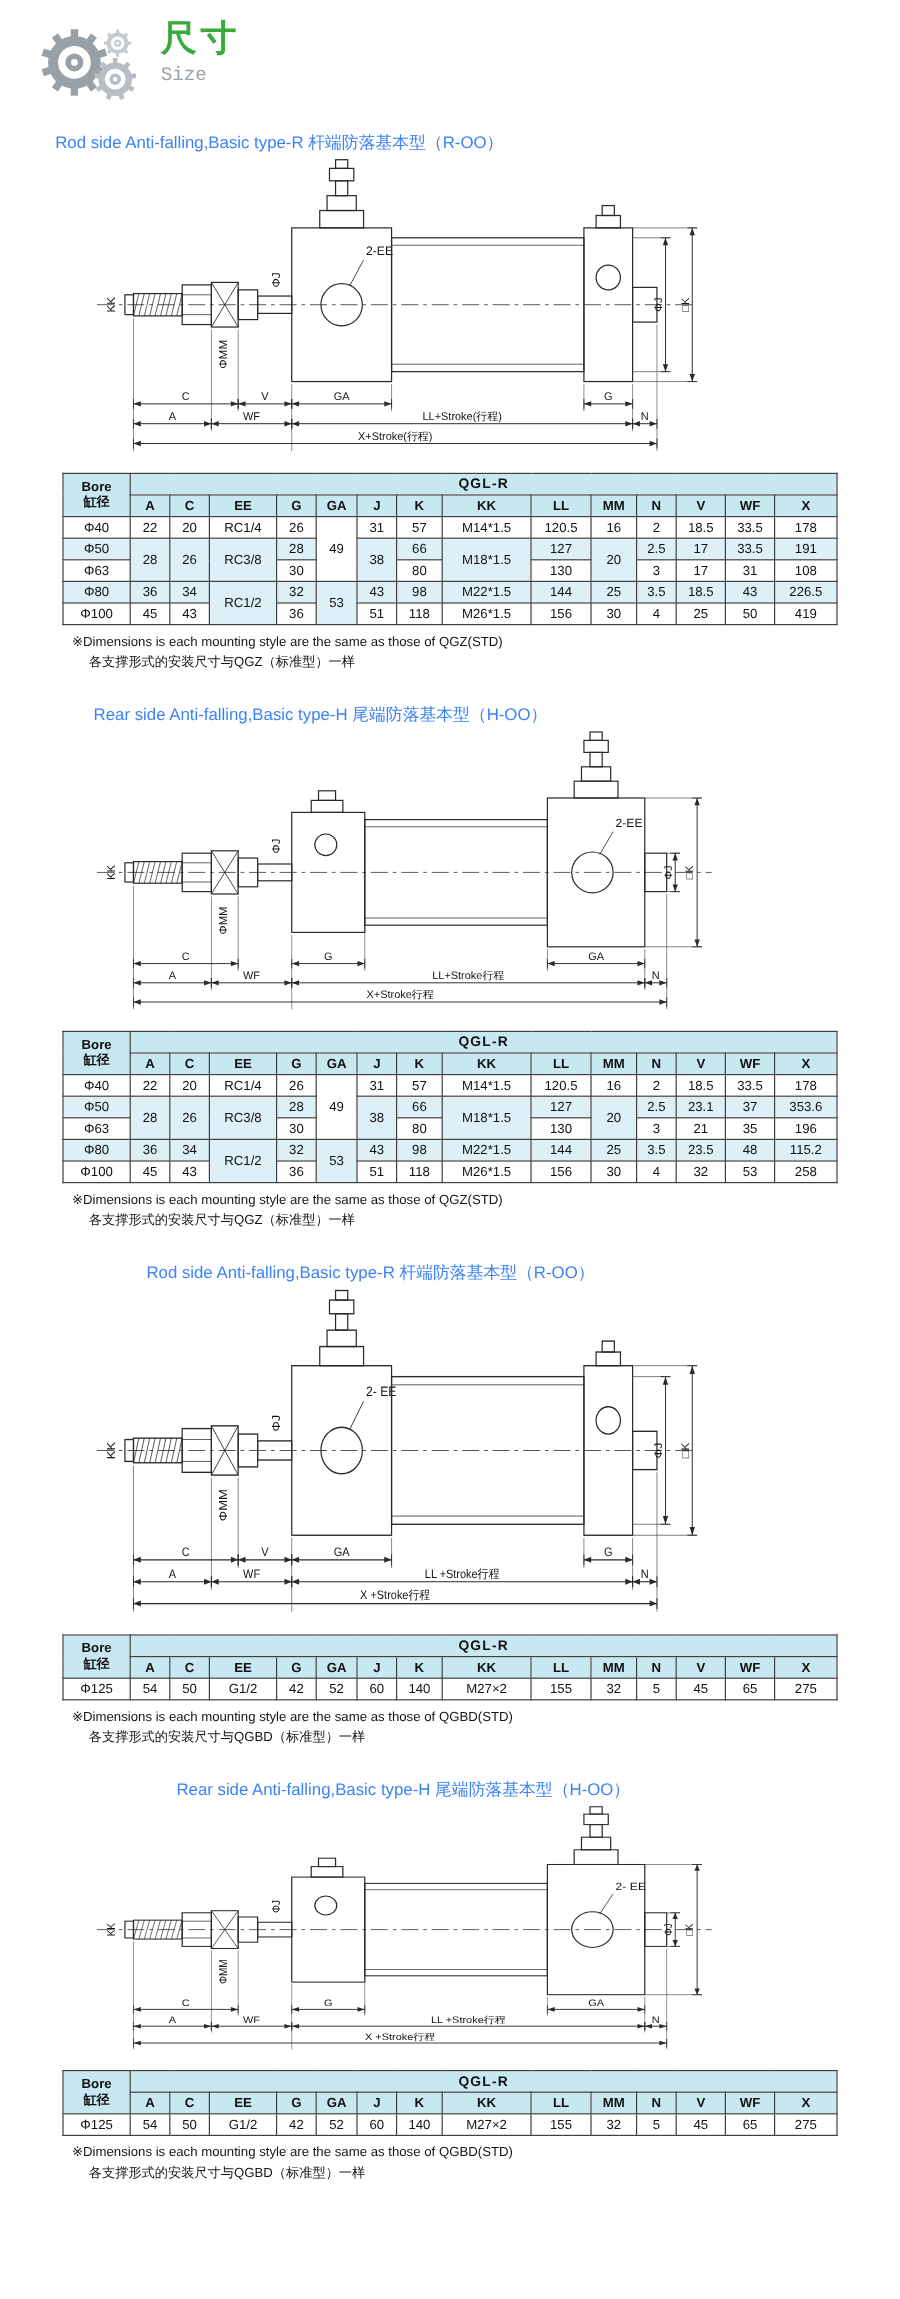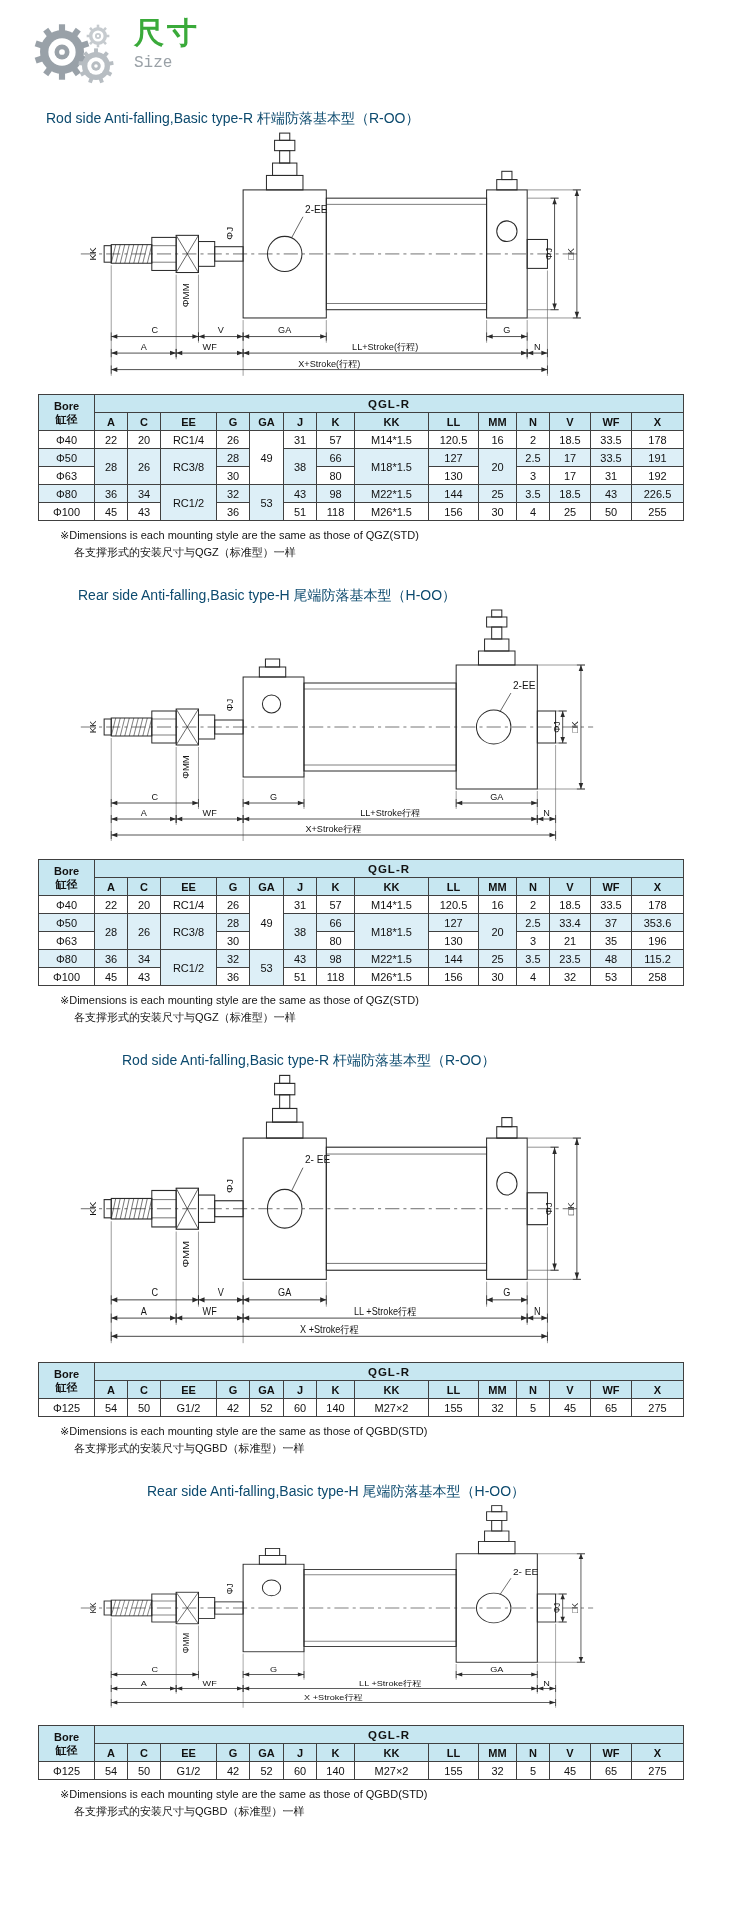--- a/index.html
+++ b/index.html
@@ -3,27 +3,27 @@
 <meta charset="utf-8">
 <style>
   *{margin:0;padding:0;box-sizing:border-box;}
   html,body{background:#fff;}
   body{width:750px;font-family:"Liberation Sans","DejaVu Sans",sans-serif;color:#111;}
   .page{width:750px;min-height:1916px;background:#fff;overflow:hidden;}
   .hdr-band{display:flex;align-items:flex-start;padding:14px 0 0 26px;height:92px;}
   .hdr-title{margin-left:8px;padding-top:6px;font-family:Liberation Mono, monospace;}
   .hdr-cn{color:#3aaa3a;font-size:30px;font-weight:bold;letter-spacing:3px;line-height:1.05;}
   .hdr-en{color:#9aa1a7;font-size:16px;margin-top:2px;}
-  .sec-title{font-size:14px;color:#0c4a6e;}
+  .sec-title{font-size:14px;color:#3b82f6;}
   .t1{margin:18px 0 0 46px;}
   .t2{margin:26px 0 0 78px;}
   .t3{margin:26px 0 0 122px;}
   .t4{margin:26px 0 0 147px;}
   svg.drawing{display:block;margin:2px auto 0;}
-  .tablewrap{margin:12px 0 0 38px;}
+  .tablewrap{margin:12px 0 0 52px;}
   table.dim{border-collapse:collapse;table-layout:fixed;font-size:11px;width:646px;}
   .dim th,.dim td{border:1px solid #404040;text-align:center;padding:0 2px;height:18px;overflow:hidden;white-space:nowrap;}
   .dim th.hdr{background:#c7e7f1;font-weight:bold;font-size:11px;}
   .dim th.hdr div{line-height:1.15;}
   .dim td{background:#ffffff;font-weight:normal;}
   .dim tr.alt td{background:#ddeff7;}
   .dim th.group{font-size:11.5px;letter-spacing:1px;}
   .notes{margin:6px 0 18px 60px;font-size:11px;line-height:1.55;color:#141414;}
   .note-cn{margin-left:14px;}
 </style>
@@ -281,21 +281,21 @@
               <td>191</td>
             </tr>
             <tr>
               <td>Φ63</td>
               <td>30</td>
               <td>80</td>
               <td>130</td>
               <td>3</td>
               <td>17</td>
               <td>31</td>
-              <td>192</td>
+              <td>108</td>
             </tr>
             <tr class="alt">
               <td>Φ80</td>
               <td>36</td>
               <td>34</td>
               <td rowspan="2">RC1/2</td>
               <td>32</td>
               <td rowspan="2">53</td>
               <td>43</td>
               <td>98</td>
@@ -313,21 +313,21 @@
               <td>43</td>
               <td>36</td>
               <td>51</td>
               <td>118</td>
               <td>M26*1.5</td>
               <td>156</td>
               <td>30</td>
               <td>4</td>
               <td>25</td>
               <td>50</td>
-              <td>255</td>
+              <td>419</td>
             </tr>
           </tbody>
         </table>
       </div>
     <div class="notes">
       <div class="note-en">※Dimensions is each mounting style are the same as those of QGZ(STD)</div>
       <div class="note-cn">各支撑形式的安装尺寸与QGZ（标准型）一样</div>
     </div>
   </div>
 
@@ -514,21 +514,21 @@
               <td rowspan="2">28</td>
               <td rowspan="2">26</td>
               <td rowspan="2">RC3/8</td>
               <td>28</td>
               <td rowspan="2">38</td>
               <td>66</td>
               <td rowspan="2">M18*1.5</td>
               <td>127</td>
               <td rowspan="2">20</td>
               <td>2.5</td>
-              <td>33.4</td>
+              <td>23.1</td>
               <td>37</td>
               <td>353.6</td>
             </tr>
             <tr>
               <td>Φ63</td>
               <td>30</td>
               <td>80</td>
               <td>130</td>
               <td>3</td>
               <td>21</td>

